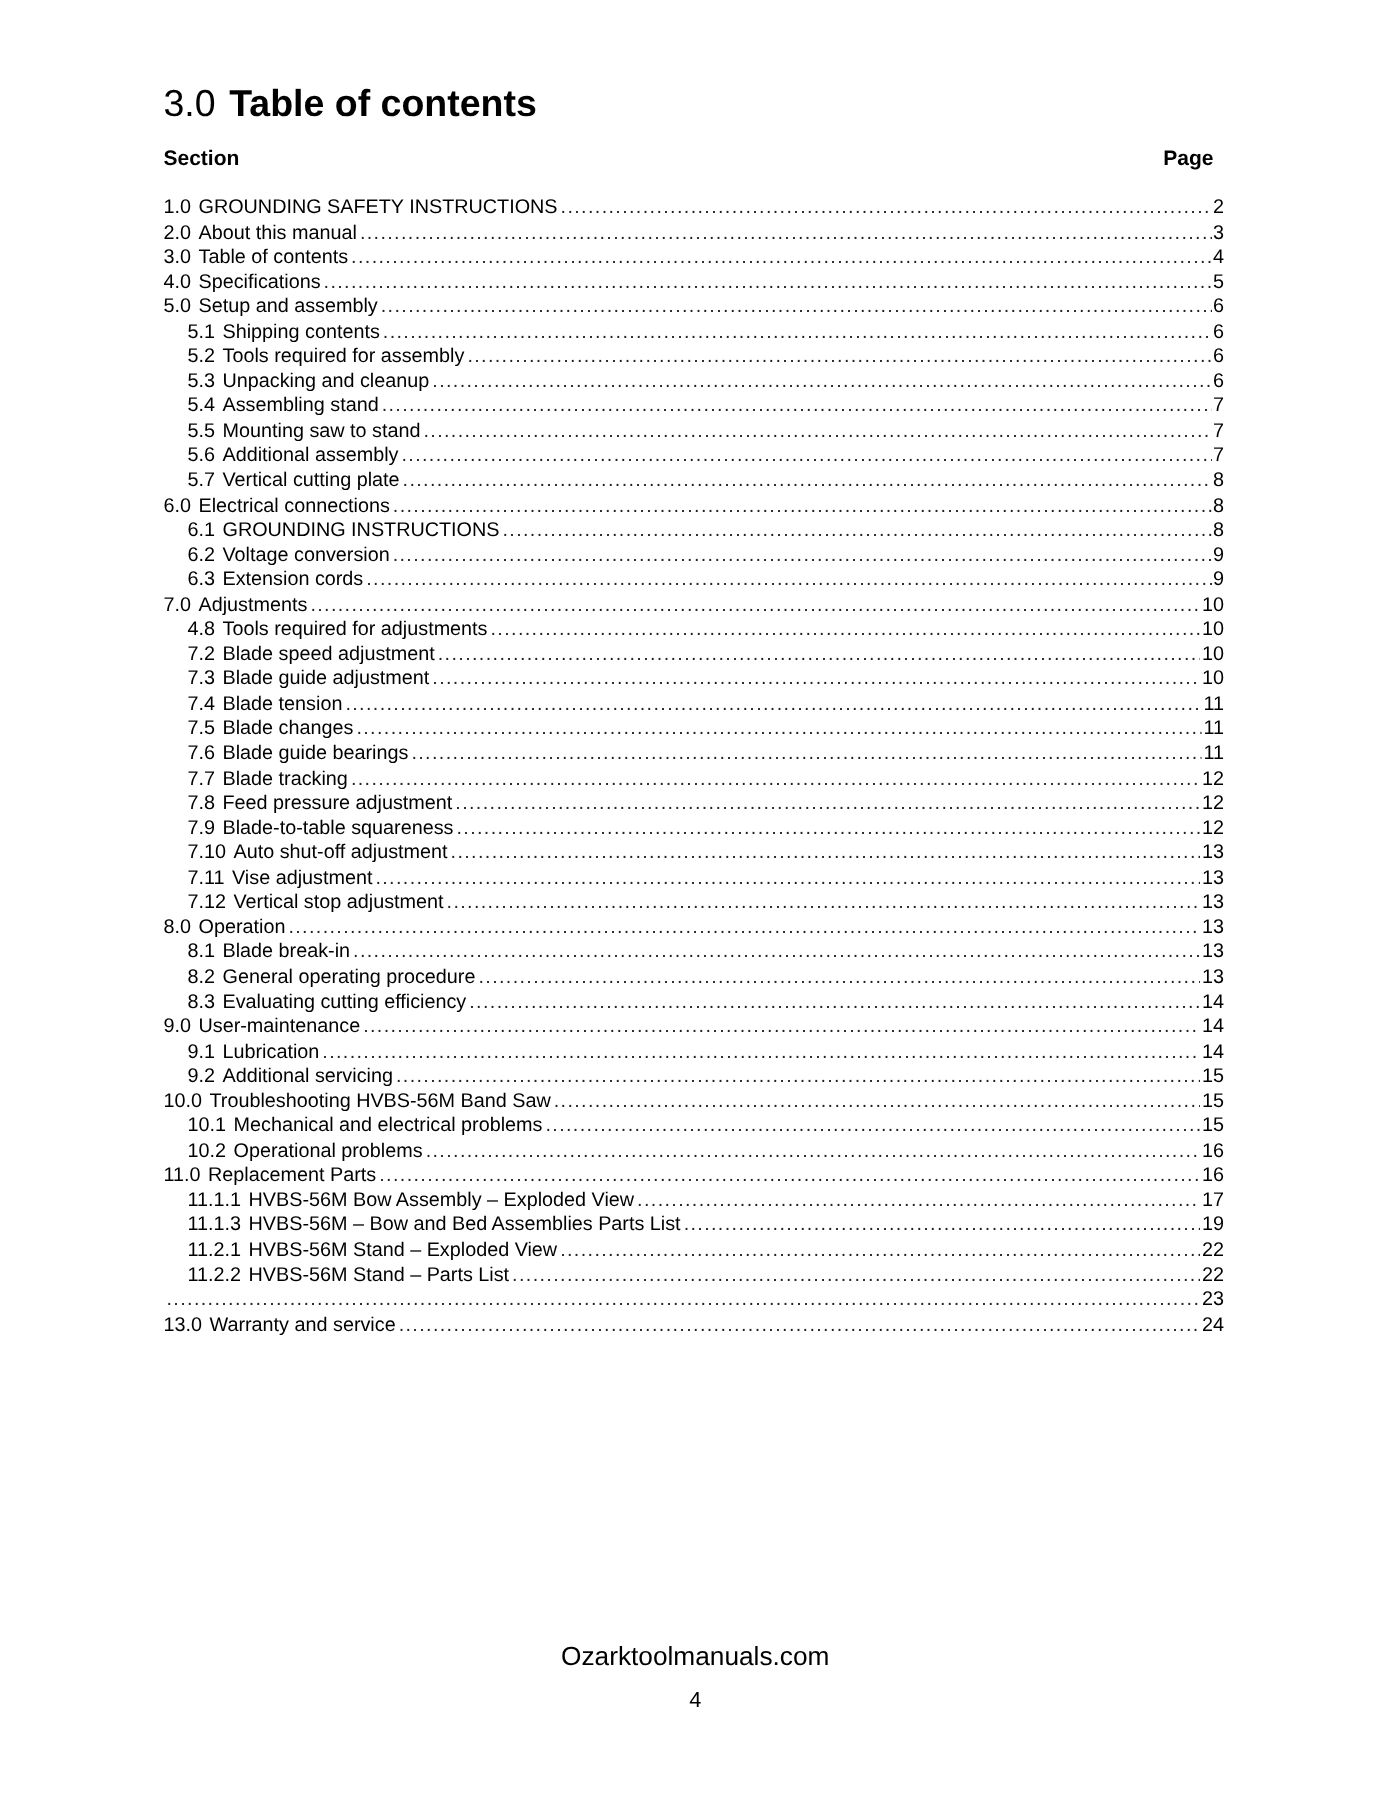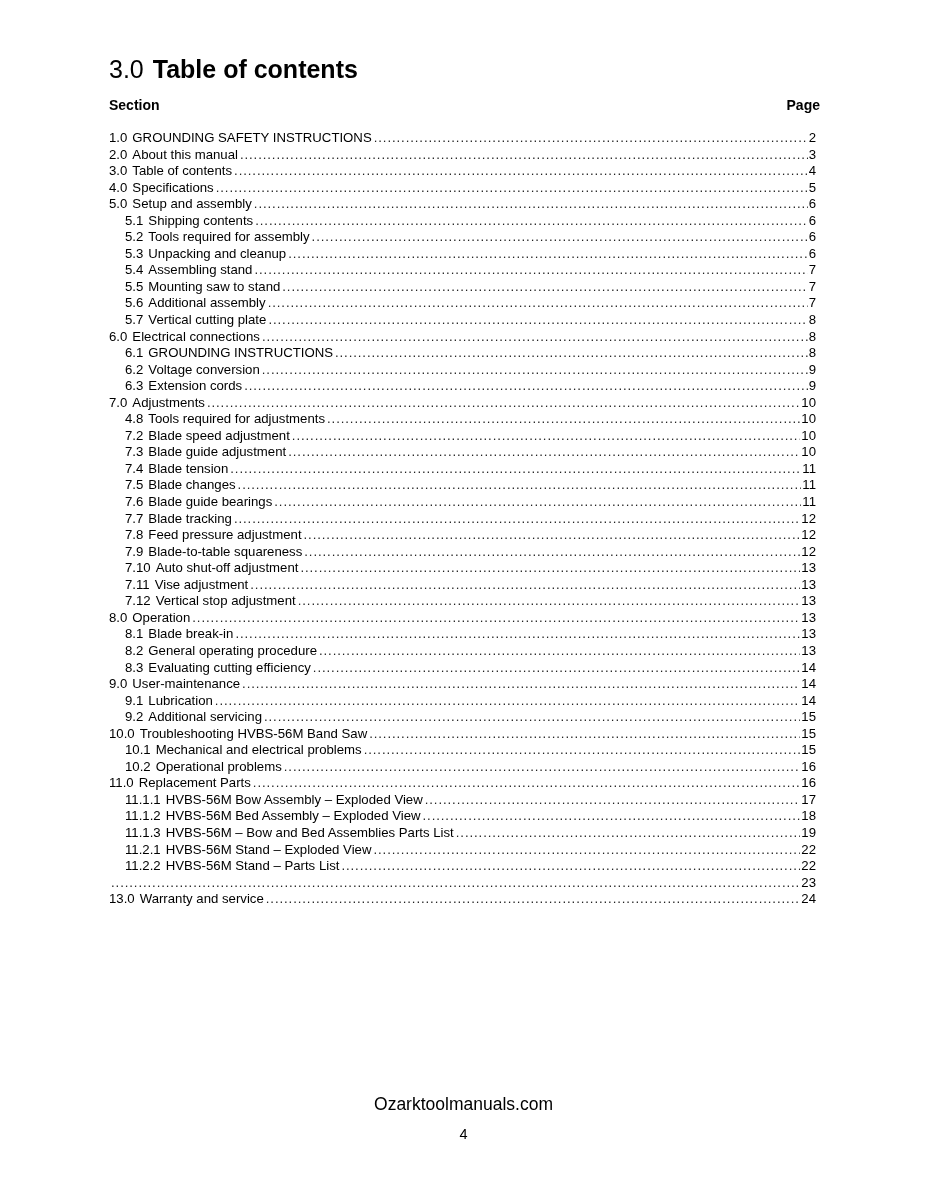--- a/index.html
+++ b/index.html
@@ -3,21 +3,21 @@
 <meta charset="utf-8">
 <style>
   html, body { margin: 0; padding: 0; background: #ffffff; }
   body { width: 927px; height: 1200px; position: relative; overflow: hidden;
          font-family: "Liberation Sans", sans-serif; color: #000; }
   .title { position: absolute; left: 109px; top: 52px; font-size: 25px; line-height: 34px; white-space: nowrap; }
   .title .num { font-weight: normal; }
   .title .txt { font-weight: bold; margin-left: 9px; }
   .col-head { position: absolute; top: 95px; font-size: 14px; font-weight: bold; line-height: 20px; }
   .col-section { left: 109px; }
-  .col-page { right: 107px; }
+  .col-page { right: 118px; }
   .toc { position: absolute; left: 109px; top: 130px; width: 707px; }
   .row { display: flex; align-items: baseline; height: 16.55px; font-size: 13.2px; line-height: 16.55px; white-space: nowrap; overflow: hidden; }
   .row.sub { padding-left: 16px; }
   .row .label { flex: 0 0 auto; }
   .row .label .n { margin-right: 5px; }
   .row .leader { flex: 1 1 auto; overflow: hidden; margin: 0 1px 0 2px; letter-spacing: 0.9px; color: #222; }
   .row .leader::before { content: "................................................................................................................................................................................................................................................"; }
   .row .pg { flex: 0 0 auto; text-align: right; }
   .footer-site { position: absolute; top: 1094px; left: 0; width: 927px; text-align: center; font-size: 17.5px; }
   .footer-page { position: absolute; top: 1126px; left: 0; width: 927px; text-align: center; font-size: 14.5px; }
@@ -232,25 +232,20 @@
       <span class="label"><span class="n">11.0</span><span>Replacement Parts</span></span>
       <span class="leader"></span>
       <span class="pg">16</span>
     </div>
     <div class="row sub">
       <span class="label"><span class="n">11.1.1</span><span>HVBS-56M Bow Assembly – Exploded View</span></span>
       <span class="leader"></span>
       <span class="pg">17</span>
     </div>
     <div class="row sub">
-      <span class="label"><span class="n">11.1.2</span><span>HVBS-56M Bed Assembly – Exploded View</span></span>
-      <span class="leader"></span>
-      <span class="pg">18</span>
-    </div>
-    <div class="row sub">
       <span class="label"><span class="n">11.1.3</span><span>HVBS-56M – Bow and Bed Assemblies Parts List</span></span>
       <span class="leader"></span>
       <span class="pg">19</span>
     </div>
     <div class="row sub">
       <span class="label"><span class="n">11.2.1</span><span>HVBS-56M Stand – Exploded View</span></span>
       <span class="leader"></span>
       <span class="pg">22</span>
     </div>
     <div class="row sub">

